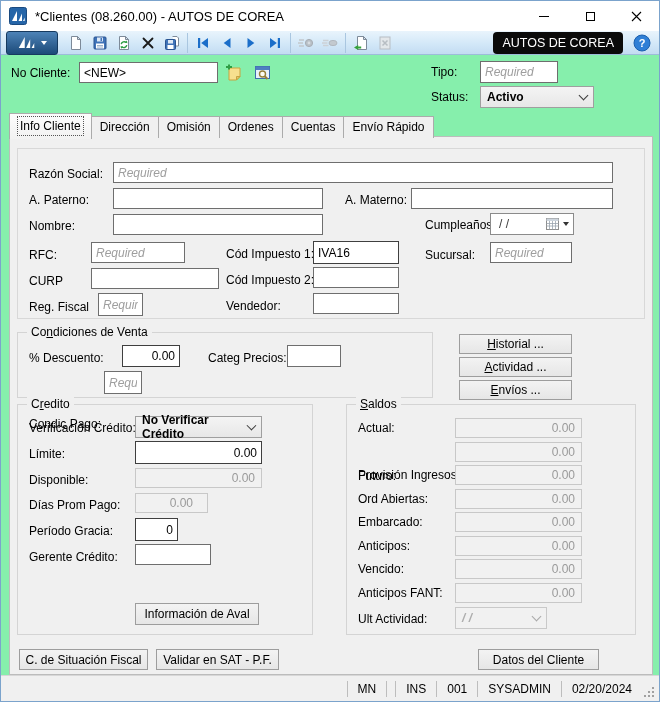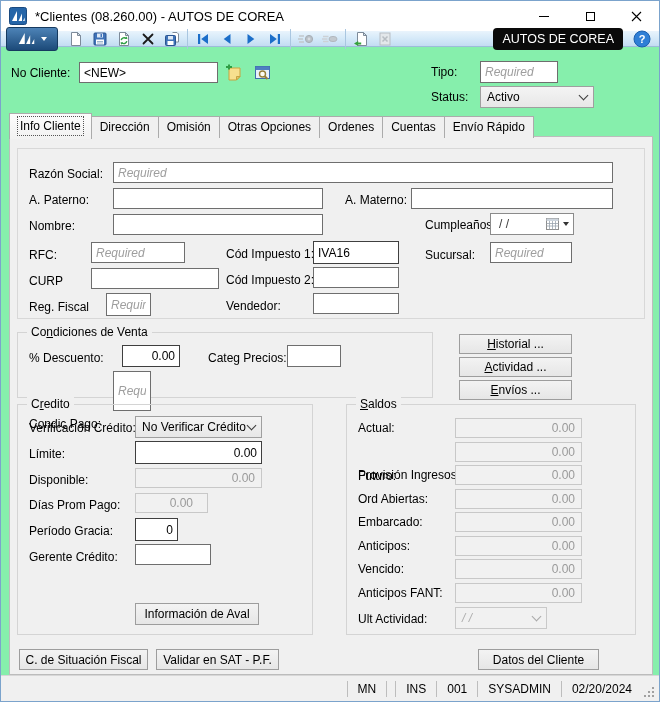--- a/index.html
+++ b/index.html
@@ -11,21 +11,21 @@
   }
   
   .titlebar { position:absolute; left:0; top:0; width:100%; height:30px; background:#ffffff;
     display:flex; align-items:center; padding-left:8px; }
   .titlebar .title { margin-left:8px; font-size:13px; white-space:nowrap; }
   .winbtns { margin-left:auto; display:flex; height:30px; }
   .winbtn { width:46px; height:30px; display:flex; align-items:center; justify-content:center; }
   .glyph-min { width:10px; height:1px; background:#000; display:block; }
   .glyph-max { width:9px; height:9px; border:1px solid #000; display:block; }
   
-  .toolbar { position:absolute; left:0; top:30px; width:100%; height:16px;
+  .toolbar { position:absolute; left:0; top:30px; width:100%; height:24px;
     background:linear-gradient(#e9f4fc,#d3e8f8 55%,#c3dcf2); border-bottom:1px solid #9dbcd9;
     display:flex; align-items:center; padding:0 5px; }
   .dynbtn { width:52px; height:24px; border-radius:3px; border:1px solid #163a5f;
     background:linear-gradient(#4d83b7,#1c4a79); display:flex; align-items:center; justify-content:center;
     gap:4px; margin-right:6px; padding:0; }
   .caret-w { width:0; height:0; border-left:3.5px solid transparent; border-right:3.5px solid transparent; border-top:4px solid #fff; }
   .tbtn { width:24px; height:24px; background:transparent; border:none; padding:0;
     display:flex; align-items:center; justify-content:center; }
   .tsep { width:1px; height:20px; background:#a9c6e0; margin:0 3px; }
   .flexspacer { flex:1; }
@@ -34,21 +34,21 @@
   
   .lbl { position:absolute; white-space:nowrap; }
   .inp { position:absolute; font-family:inherit; font-size:12px; color:#000;
     padding:0 4px; border:1px solid #6e6e6e; background:#fff; }
   .inp.dark { border-color:#3f3f3f; }
   .inp.num { text-align:right; }
   .inp::placeholder { color:#9e9e9e; font-style:italic; opacity:1; }
   .dfield { position:absolute; background:#f1f1f1; border:1px solid #c8c8c8; color:#9a9a9a;
     display:flex; align-items:center; justify-content:flex-end; padding:0 6px; }
   .combo { position:absolute; background:linear-gradient(#f4f4f4,#e7e7e7); border:1px solid #9f9f9f;
-    display:flex; align-items:center; padding:0 6px; }
+    display:flex; align-items:center; padding:0 6px;font-weight:bold; }
   .combo .chev { margin-left:auto; width:7px; height:7px; border-right:1.5px solid #3c3c3c;
     border-bottom:1.5px solid #3c3c3c; transform:rotate(45deg); margin-top:-3px; }
   .combo.dis { background:#f1f1f1; border-color:#c9c9c9; color:#adadad; font-style:italic; }
   .combo.dis .chev { border-color:#a8a8a8; }
   .datefield { position:absolute; background:#fff; border:1px solid #8b8b8b; display:flex;
     align-items:center; padding:0 4px 0 8px; color:#3a3a3a; }
   .datefield .caret { width:0; height:0; border-left:3.5px solid transparent; border-right:3.5px solid transparent;
     border-top:4px solid #333; margin-left:4px; }
   .gbox { position:absolute; border:1px solid #d4d4d4; }
   .glegend { position:absolute; background:#f0f0f0; padding:0 4px; white-space:nowrap; }
@@ -237,21 +237,20 @@
   <span class="lbl" style="left:430px; top:89px;">Status:</span>
   <div class="combo" style="left:479px; top:85px; width:114px; height:22px;">
     <span>Activo</span>
     <span class="chev"></span>
   </div>
 
   <div class="tabs">
     <div class="tab active"><span class="tab-inner">Info Cliente</span></div>
     <div class="tab"><span class="tab-inner">Dirección</span></div>
     <div class="tab"><span class="tab-inner">Omisión</span></div>
-    <div class="tab"><span class="tab-inner">Otras Opciones</span></div>
     <div class="tab"><span class="tab-inner">Ordenes</span></div>
     <div class="tab"><span class="tab-inner">Cuentas</span></div>
     <div class="tab"><span class="tab-inner">Envío Rápido</span></div>
   </div>
 
   <div class="page"></div>
   <div class="panel"></div>
 
   <span class="lbl abs" style="left:28px; top:166px;">Razón Social:</span>
   <input class="inp abs" style="left: 112px; top: 161px; width: 500px; height: 21px;" placeholder="Required">
@@ -284,32 +283,32 @@
   <input class="inp abs" style="left: 90px; top: 241px; width: 94px; height: 21px;" placeholder="Required">
   <span class="lbl abs" style="left:225px; top:246px;">Cód Impuesto 1:</span>
   <input class="inp dark abs" style="left: 312px; top: 240px; width: 86px; height: 23px;" value="IVA16">
   <span class="lbl abs" style="left:424px; top:247px;">Sucursal:</span>
   <input class="inp abs" style="left: 489px; top: 241px; width: 82px; height: 21px;" placeholder="Required">
   <span class="lbl abs" style="left:28px; top:273px;">CURP</span>
   <input class="inp abs" style="left: 90px; top: 267px; width: 128px; height: 21px;">
   <span class="lbl abs" style="left:225px; top:272px;">Cód Impuesto 2:</span>
   <input class="inp abs" style="left: 312px; top: 266px; width: 86px; height: 21px;">
   <span class="lbl abs" style="left:28px; top:299px;">Reg. Fiscal</span>
-  <input class="inp abs" style="left: 97px; top: 292px; width: 45px; height: 23px; margin-left: 8px;" placeholder="Requir">
+  <input class="inp abs" style="left: 97px; top: 292px; width: 45px; height: 23px;" placeholder="Requir">
   <span class="lbl abs" style="left:225px; top:298px;">Vendedor:</span>
   <input class="inp abs" style="left: 312px; top: 292px; width: 86px; height: 21px;">
 
   <div class="gbox" style="left:16px; top:331px; width:416px; height:66px; z-index:2;"></div>
   <span class="glegend abs" style="left:26px; top:324px;"><span>Co</span><span class="mn">n</span><span>diciones de Venta</span></span>
   <span class="lbl abs" style="left:28px; top:350px;">% Descuento:</span>
   <input class="inp dark num abs" style="left: 121px; top: 344px; width: 58px; height: 22px;" value="0.00">
   <span class="lbl abs" style="left:207px; top:350px;">Categ Precios:</span>
   <input class="inp abs" style="left: 286px; top: 344px; width: 54px; height: 22px;">
   <span class="lbl abs" style="left:28px; top:376px;margin-top:40px;">Condic Pago:</span>
-  <input class="inp abs" style="left: 112px; top: 370px; width: 38px; height: 40px;" placeholder="Requ">
+  <input class="inp abs" style="left: 103px; top: 370px; width: 38px; height: 23px;" placeholder="Requ">
 
   <button class="btn abs" style="left:458px; top:333px; width:113px; height:20px;">
       <span><span class="mn">H</span><span>istorial ...</span></span>
     </button>
   <button class="btn abs" style="left:458px; top:356px; width:113px; height:20px;">
       <span><span class="mn">A</span><span>ctividad ...</span></span>
     </button>
   <button class="btn abs" style="left:458px; top:379px; width:113px; height:20px;">
       <span><span class="mn">E</span><span>nvíos ...</span></span>
     </button>

